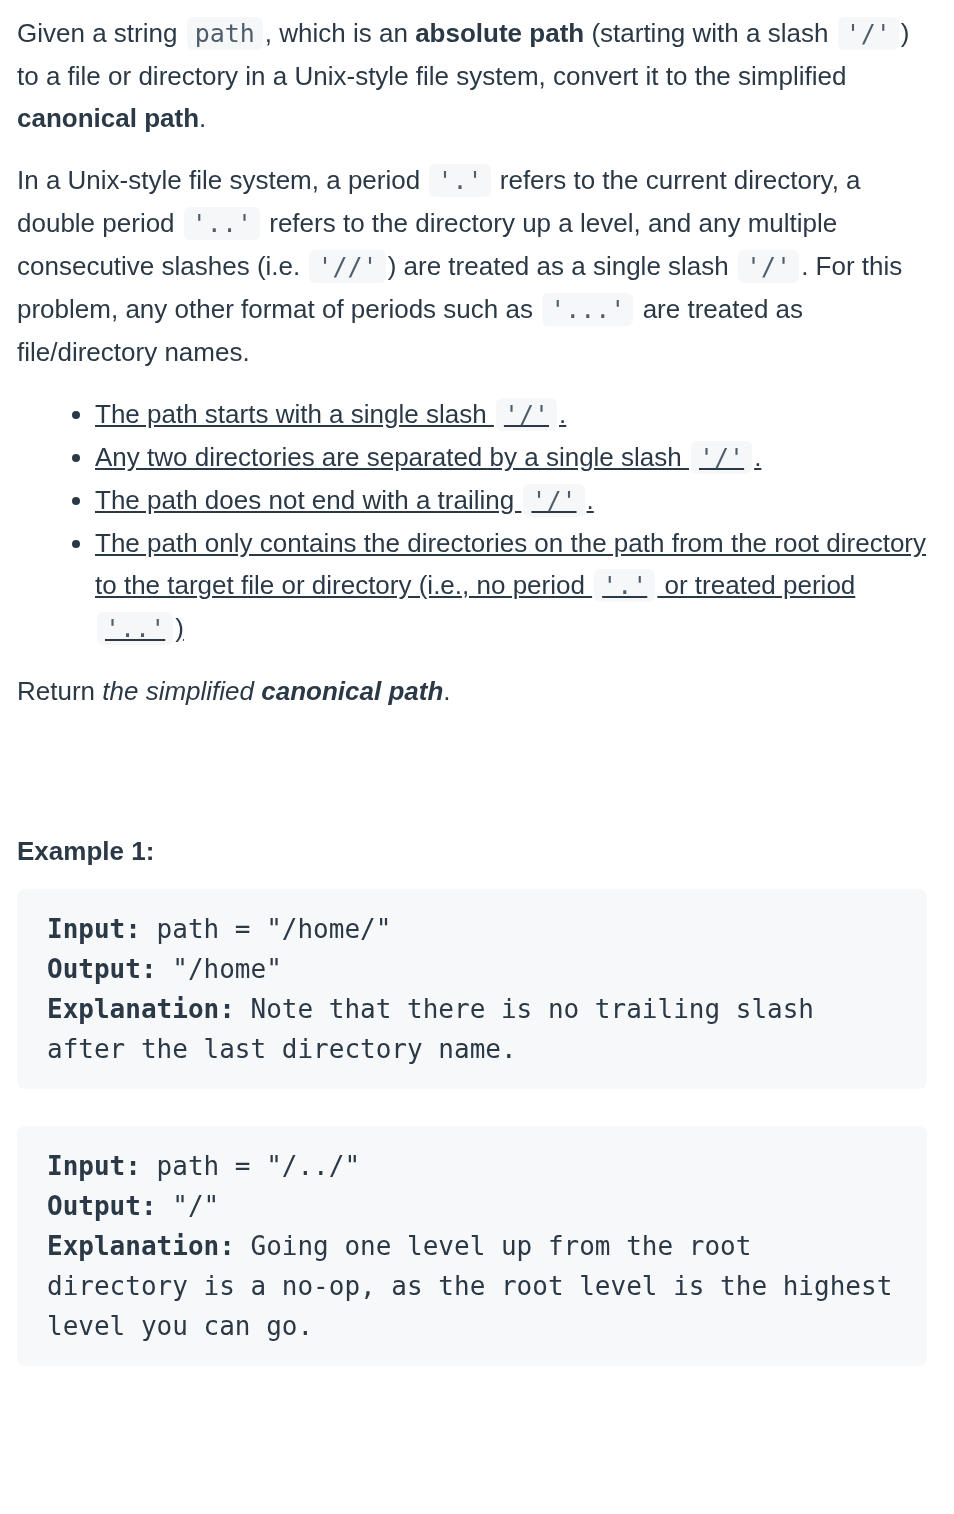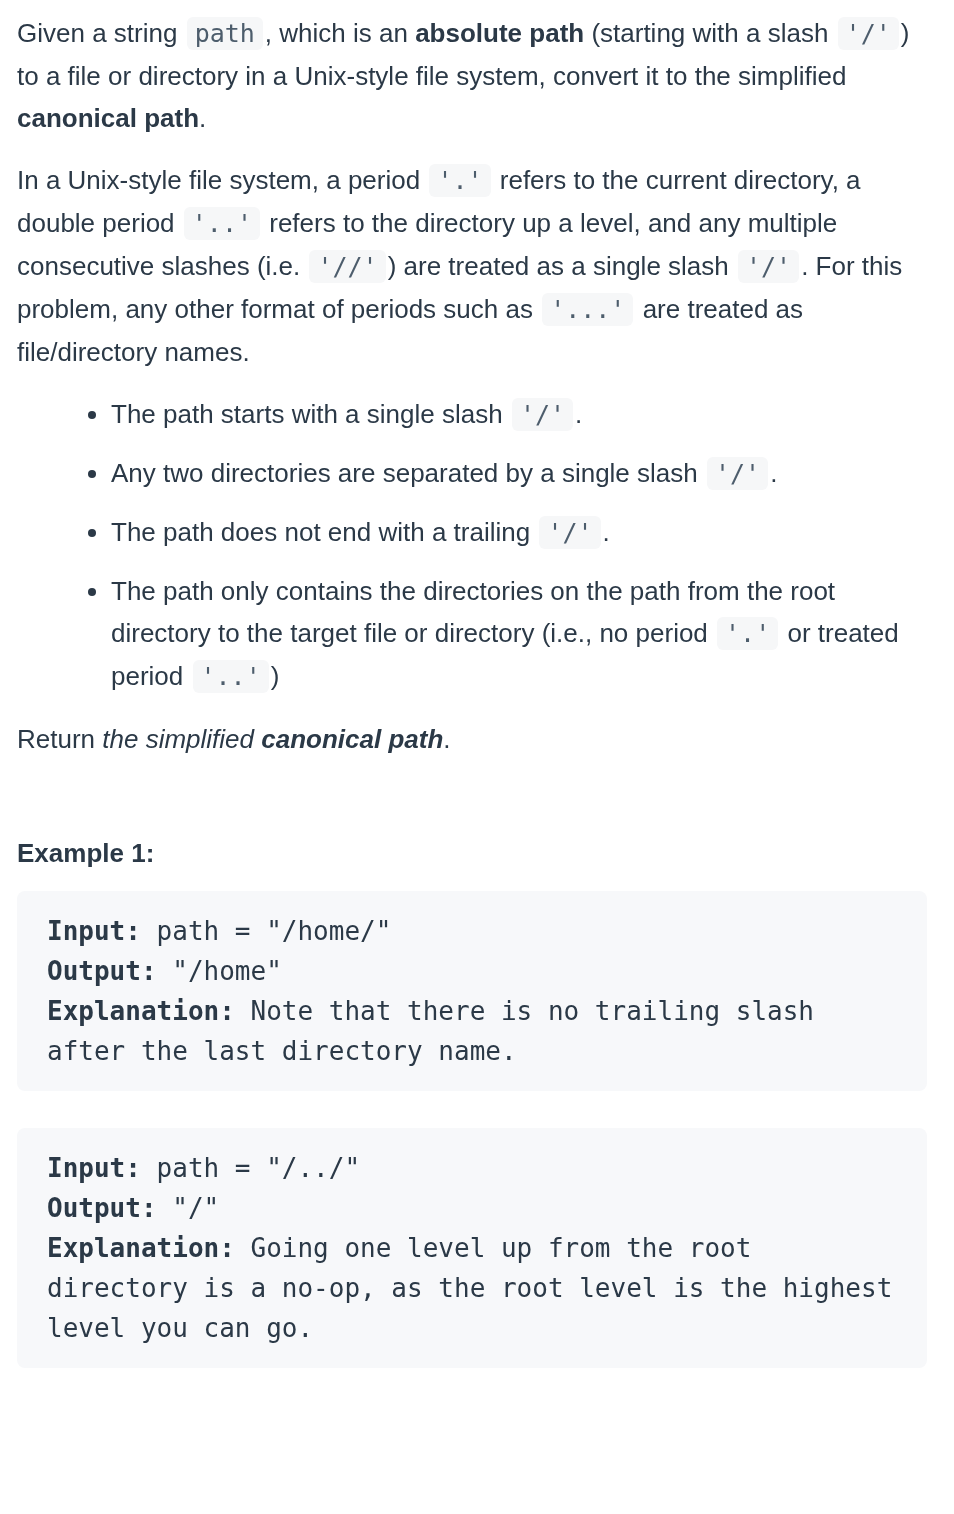--- a/index.html
+++ b/index.html
@@ -22,42 +22,43 @@
   }
   .para {
     margin: 0 0 20px 0;
   }
   .rules {
     margin: 2px 0 20px 0;
     padding: 0 0 0 78px;
     list-style: disc;
   }
   .rule {
-    margin: 16px;
+    margin: 0;
     padding: 0;
+    text-decoration: underline;
   }
   .seg.bold { font-weight: 700; }
   .seg.italic { font-style: italic; }
   .seg.bold-italic { font-weight: 700; font-style: italic; }
   code.seg.code {
     font-family: "DejaVu Sans Mono", "Liberation Mono", monospace;
     font-size: 25px;
     color: #4d5d6c;
     background: #f6f7f8;
     border-radius: 6px;
     padding: 2px 8px;
     margin: 0 2px;
     white-space: nowrap;
   }
   .example-heading {
     font-weight: 700;
     margin: 0 0 17px 0;
   }
   .example-heading.first {
-    margin-top: 72px;
+    margin-top: 118px;
   }
   .example-block {
     box-sizing: border-box;
     width: 910px;
     background: #f7f8fa;
     border-radius: 8px;
     margin: 0 0 37px 0;
     padding: 20px 30px;
     font-family: "DejaVu Sans Mono", "Liberation Mono", monospace;
     font-size: 26px;

